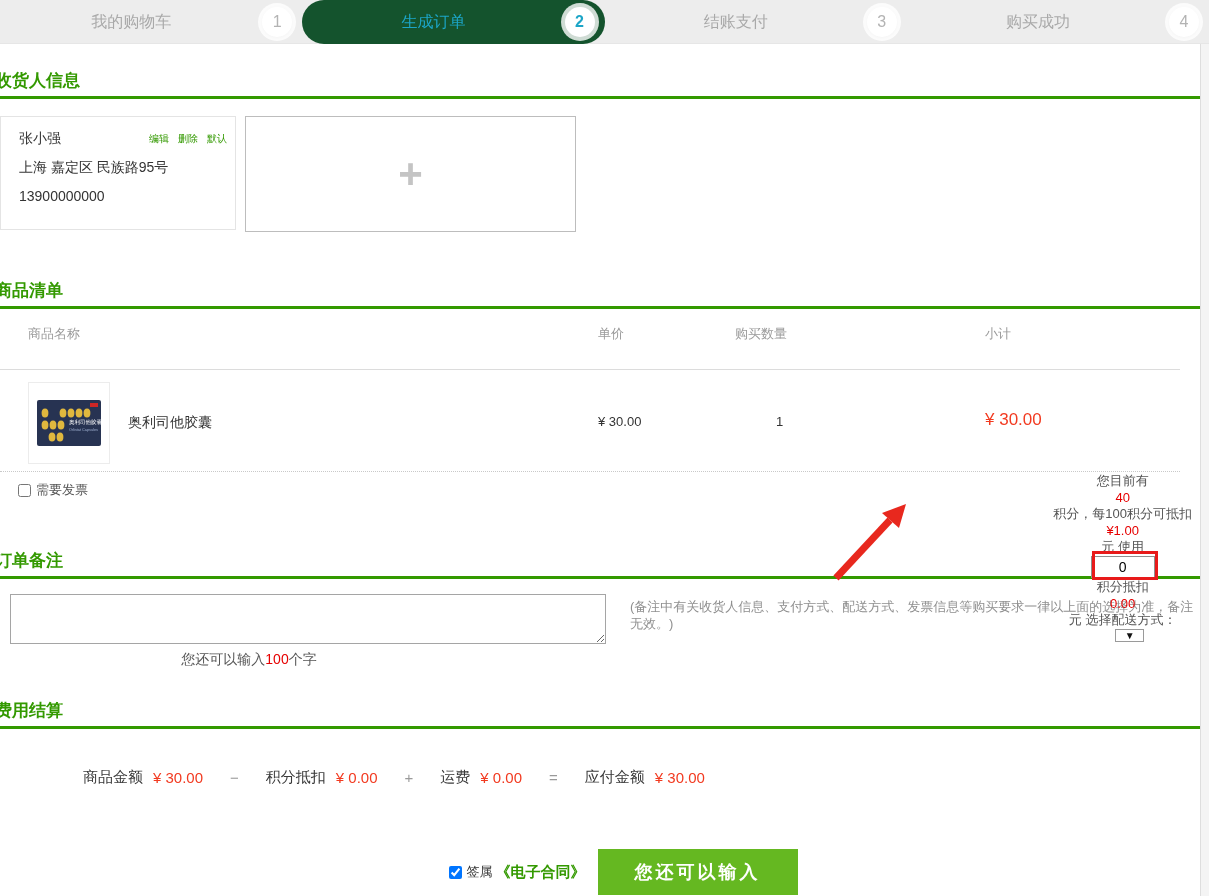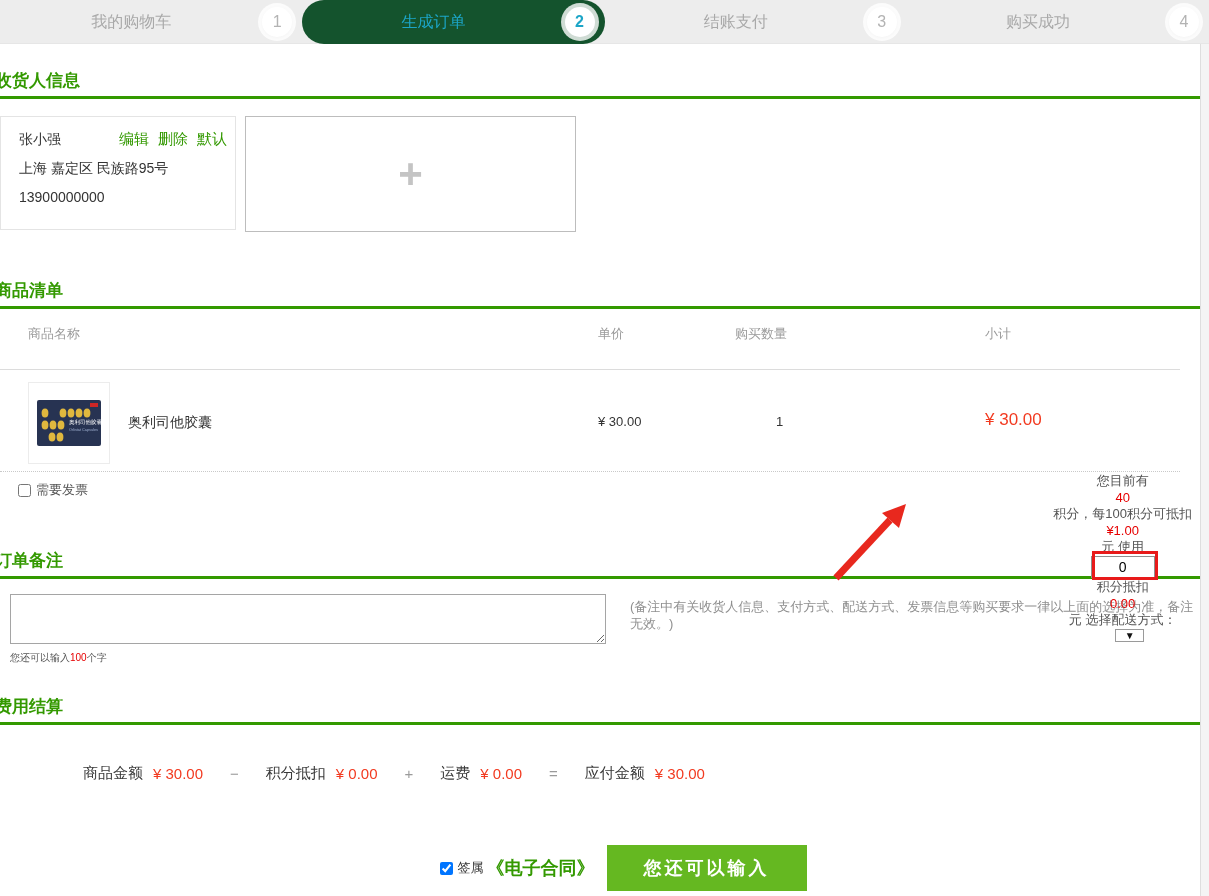--- a/index.html
+++ b/index.html
@@ -26,21 +26,21 @@
   
   .content { width:1200px; }
   .sec-head { border-bottom:3px solid #339900; }
   .sec-title { display:block; color:#339900; font-size:17px; font-weight:bold; margin-left:-5px; padding-bottom:4px; line-height:22px; }
   .pt-a { padding-top:26px; } .pt-b { padding-top:48px; } .pt-c { padding-top:38px; } .pt-d { padding-top:31px; }
   
   .cards { display:flex; margin-top:17px; gap:9px; }
   .card-address { width:236px; height:114px; border:1px solid #e4e4e4; padding:13px 8px 0 18px; font-size:14px; color:#333; }
   .card-top { display:flex; align-items:center; }
   .card-name { flex:1; }
-  .card-links { display:flex; gap:9px; font-size:15px; }
+  .card-links { display:flex; gap:9px; font-size:10px; }
   .card-link { color:#339900; text-decoration:none; cursor:pointer; }
   .card-line { margin-top:11px; }
   .card-add { width:331px; height:116px; border:1px solid #bdbdbd; display:flex; align-items:center; justify-content:center; cursor:pointer; background:#fff; }
   .plus-glyph { color:#c4c4c4; font-size:42px; font-weight:bold; line-height:1; }
   
   .thead { position:relative; height:61px; border-bottom:1px solid #dcdcdc; margin-right:20px; }
   .th { position:absolute; bottom:26px; font-size:13px; color:#9a9a9a; }
   .th-name { left:28px; } .th-price { left:598px; } .th-qty { left:735px; } .th-sub { left:985px; }
   .trow { position:relative; height:102px; margin-right:20px; border-bottom:1px dotted #c9c9c9; }
   .prod-img { position:absolute; left:28px; top:12px; width:82px; height:82px; border:1px solid #ececec;
@@ -57,30 +57,30 @@
   .red-b { color:#e60000; font-weight:normal; }
   .points-input-wrap { position:relative; margin:0 3px; }
   .points-input { width:64px; height:22px; border:1px solid #8f8f8f; text-align:center; font-size:14px; padding:0; font-family:inherit; }
   .red-box { position:absolute; left:1px; top:-5px; width:66px; height:29px; border:3px solid #e81a1a; pointer-events:none; z-index:5; }
   .shipping-select { width:29px; height:25px; border:1px solid #9a9a9a; background:#fff; margin-left:14px;
                      display:flex; align-items:center; justify-content:center; font-size:10px; color:#111; cursor:pointer; }
   
   .notes-row { display:flex; margin-top:15px; }
   .notes-input { width:596px; height:50px; margin-left:10px; border:1px solid #a5a5a5; resize:both; font-family:inherit; font-size:13px; }
   .note-hint { margin-left:24px; padding-top:4px; font-size:13px; color:#8f8f8f; width:566px; line-height:17px; }
-  .counter { margin-left:10px; width:478px; text-align:left; margin-top:7px; font-size:10px; color:#555; }
+  .counter { margin-left:10px; width:478px; text-align:center; margin-top:7px; font-size:14px; color:#555; }
   
   .fee-row { display:flex; align-items:center; margin-left:83px; margin-top:39px; font-size:15px; color:#3a3a3a; }
   .fee-value { color:#f23a20; margin-left:10px; }
   .fee-op { color:#9a9a9a; margin:0 27px; }
   
   .footer { display:flex; align-items:center; justify-content:center; margin-top:62px; margin-left:46px; }
   .footer input { width:13px; height:13px; margin:0 5px 0 0; }
   .agree-label { font-size:13px; color:#333; }
-  .contract { color:#339900; font-weight:bold; font-size:18px; margin-left:3px; }
+  .contract { color:#339900; font-weight:bold; font-size:15px; margin-left:3px; }
   .submit-btn { width:200px; height:46px; margin-left:12px; background:#65b821; border:none; color:#fff;
                 font-size:18px; font-weight:bold; letter-spacing:3px; cursor:pointer; font-family:inherit; }
   
   .annot-arrow { position:absolute; left:828px; top:498px; z-index:6; pointer-events:none; }
 </style>
 </head>
 <body>
 
 <div class="stepbar">
   <div class="step">

